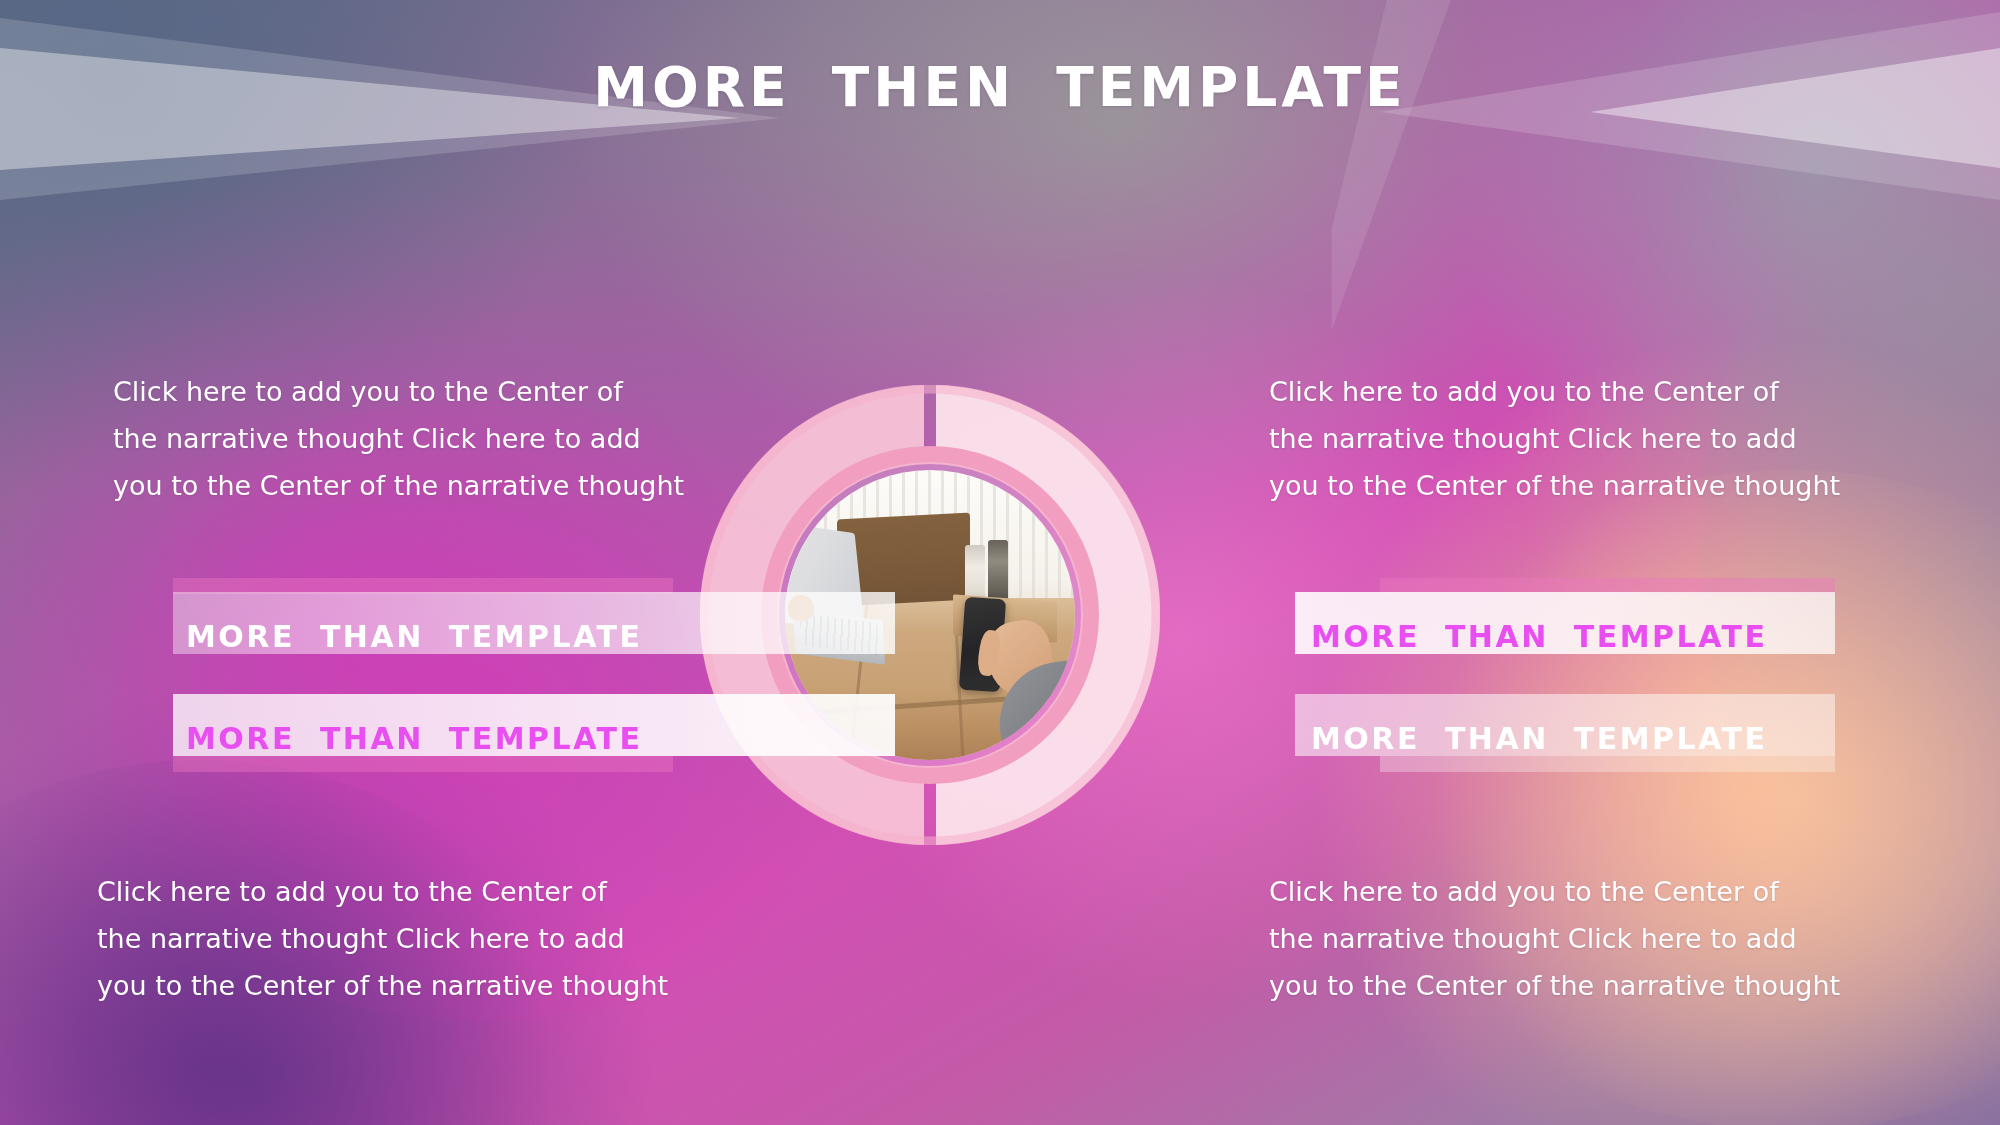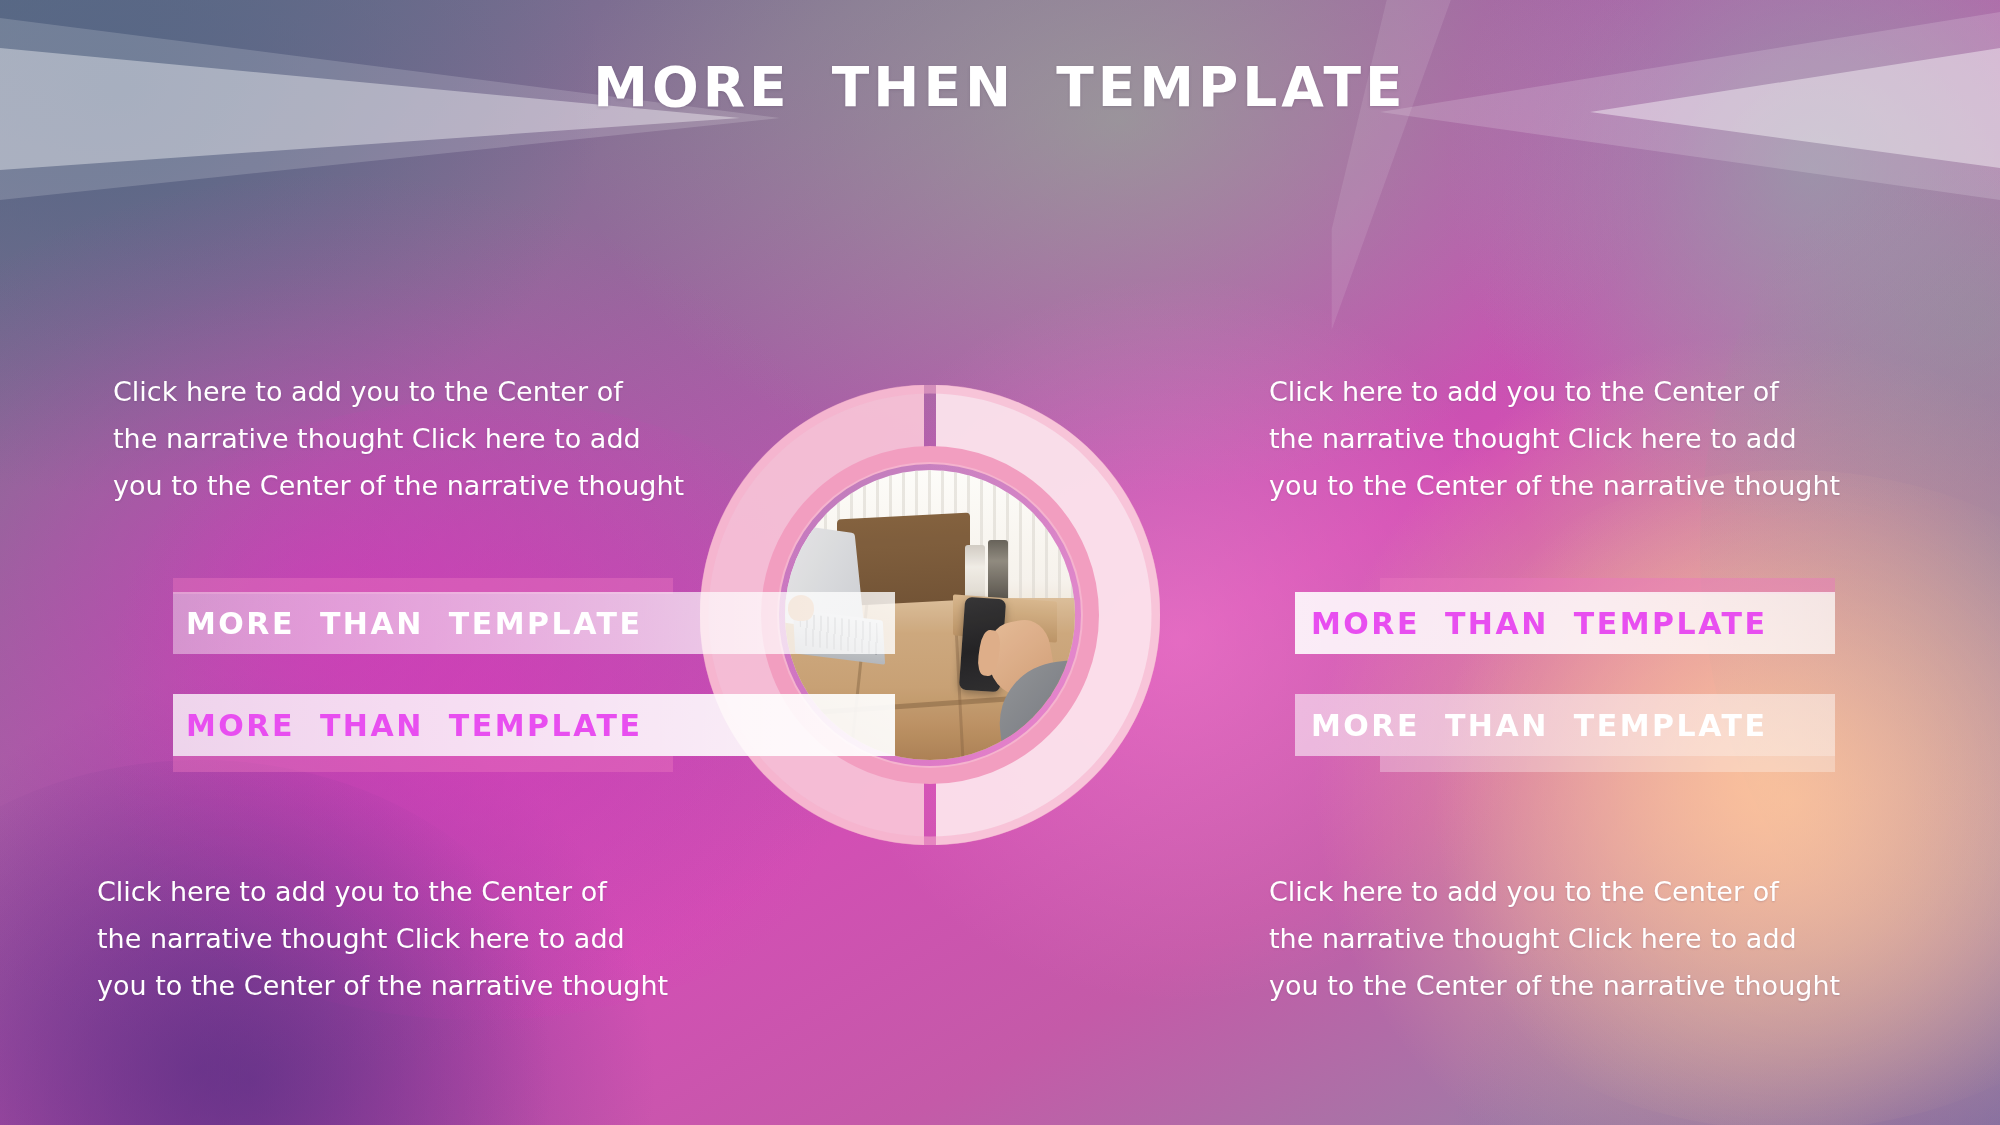--- a/index.html
+++ b/index.html
@@ -65,21 +65,21 @@
   #center-photo {
     position:absolute; left:85px; top:85px; width:290px; height:290px;
     border-radius:50%; overflow:hidden;
     box-shadow:0 0 0 8px rgba(255,255,255,0.22);
   }
   .photo-layer { position:absolute; inset:0; }
 
   
   .banner {
     position:absolute; height:62px; z-index:4;
-    display:flex; align-items:center;
+    display:flex; align-items:flex-end;
     font-size:30px; font-weight:bold; letter-spacing:2.5px; word-spacing:12px;
     font-family:"DejaVu Sans", sans-serif;
     white-space:nowrap;
   }
   .banner-shadow { position:absolute; z-index:2; height:26px; }
 
   #banner-l1 { left:173px; top:592px; width:722px;
                background:linear-gradient(90deg, rgba(255,255,255,0.40) 0%, rgba(255,255,255,0.62) 62%, rgba(255,255,255,0.80) 100%);
                color:#ffffff; padding-left:13px; }
   #banner-l2 { left:173px; top:694px; width:722px;

